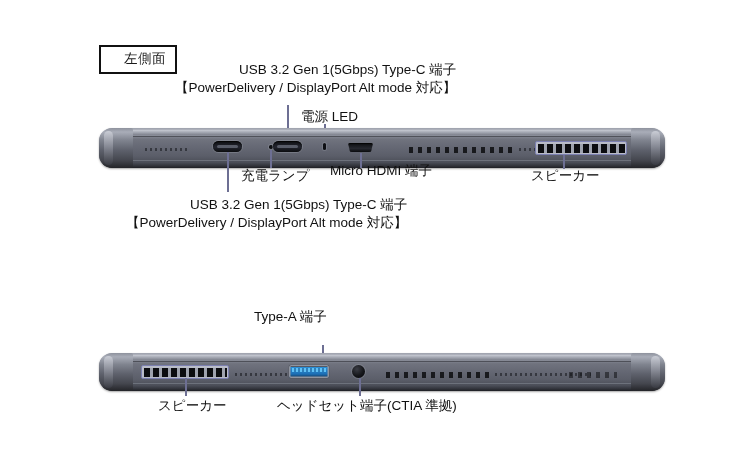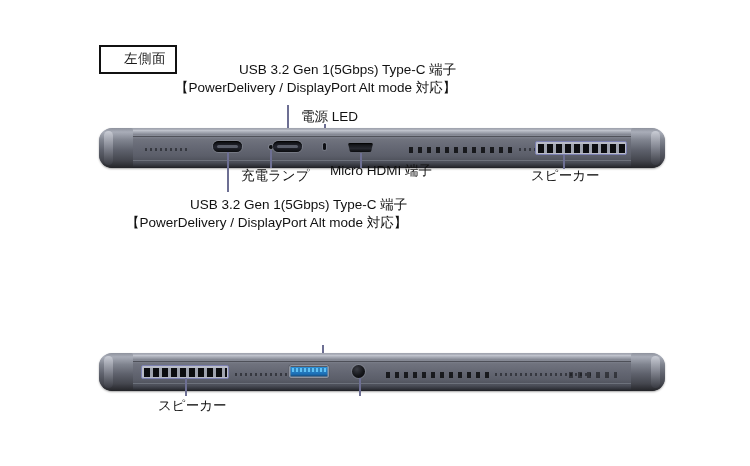--- a/index.html
+++ b/index.html
@@ -318,20 +318,21 @@
   </div>
 
   <div class="lead v" style="left:227px; top:152px; height:40px;"></div>
   <div class="callout c-center" id="co-botc">
     <span class="l1">USB 3.2 Gen 1(5Gbps) Type-C 端子</span>
     <span class="l2">【PowerDelivery / DisplayPort Alt mode 対応】</span>
   </div>
 
 
   <div class="callout c-center" id="co-usba">
+    <span class="l2">Type-A 端子</span>
   </div>
   <div class="lead v" style="left:322px; top:345px; height:22px;"></div>
 
   <div class="device" id="dev-bot">
     <div class="chassis">
       <div class="chamfer-top"></div>
       <div class="seam s1"></div>
       <div class="seam s2"></div>
 
       <div class="endcap left">
@@ -356,14 +357,17 @@
       <div class="vent" style="left:470px; width:48px; opacity:.55;"></div>
     </div>
   </div>
 
   <div class="lead v" style="left:185px; top:378px; height:18px;"></div>
   <div class="callout" id="co-speaker2">
     <span class="l1">スピーカー</span>
   </div>
 
   <div class="lead v" style="left:359px; top:378px; height:18px;"></div>
+  <div class="callout" id="co-headset">
+    <span class="l1">ヘッドセット端子(CTIA 準拠)</span>
+  </div>
 
 </div>
 
 </body></html>

